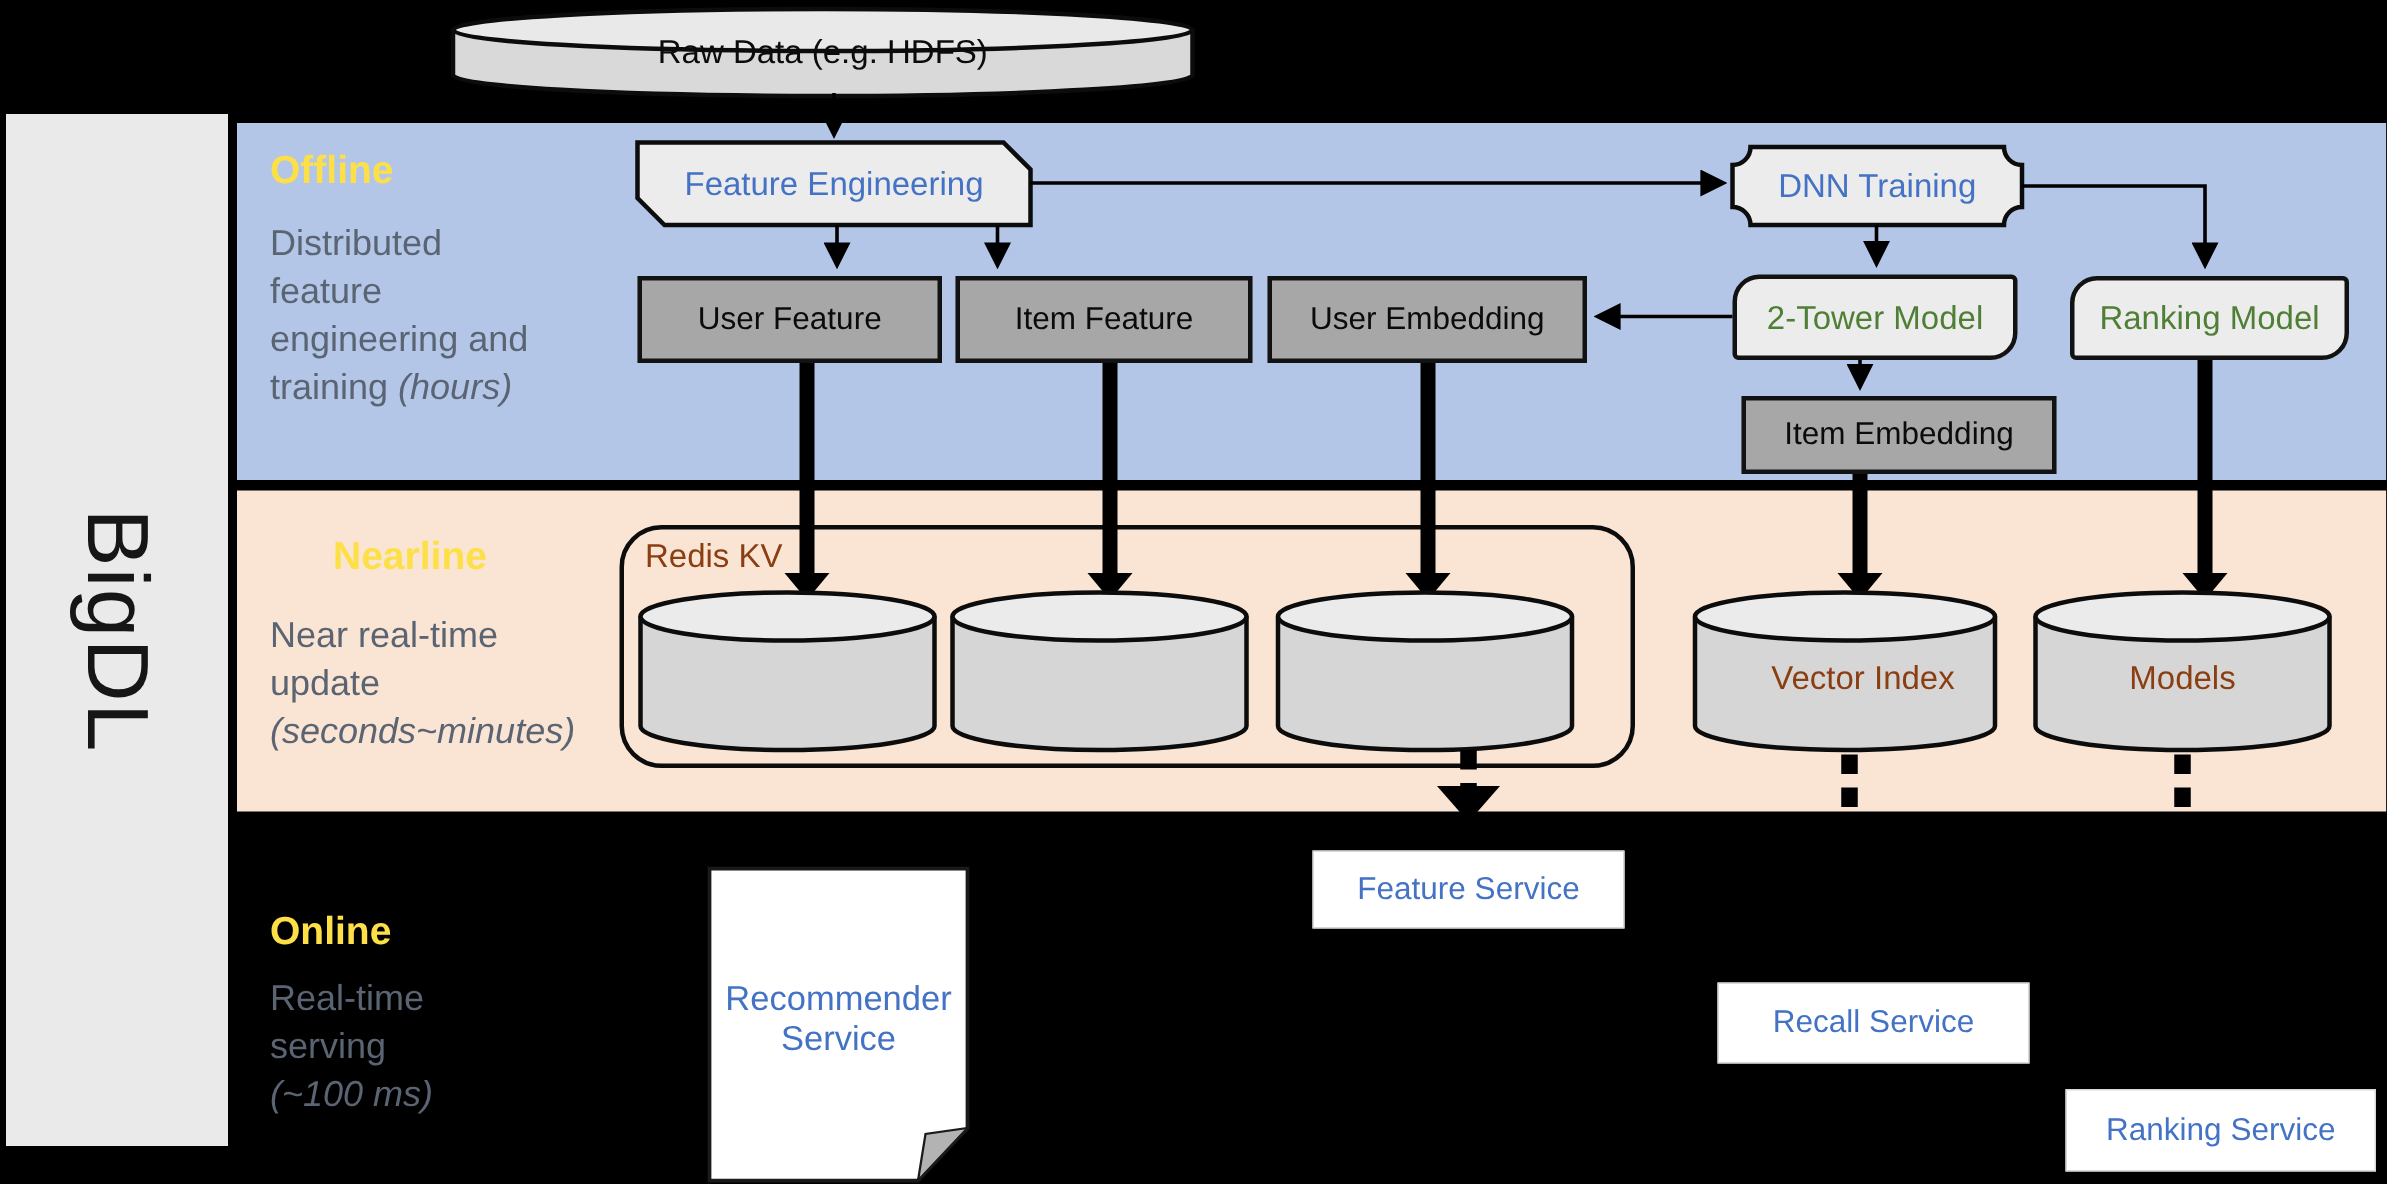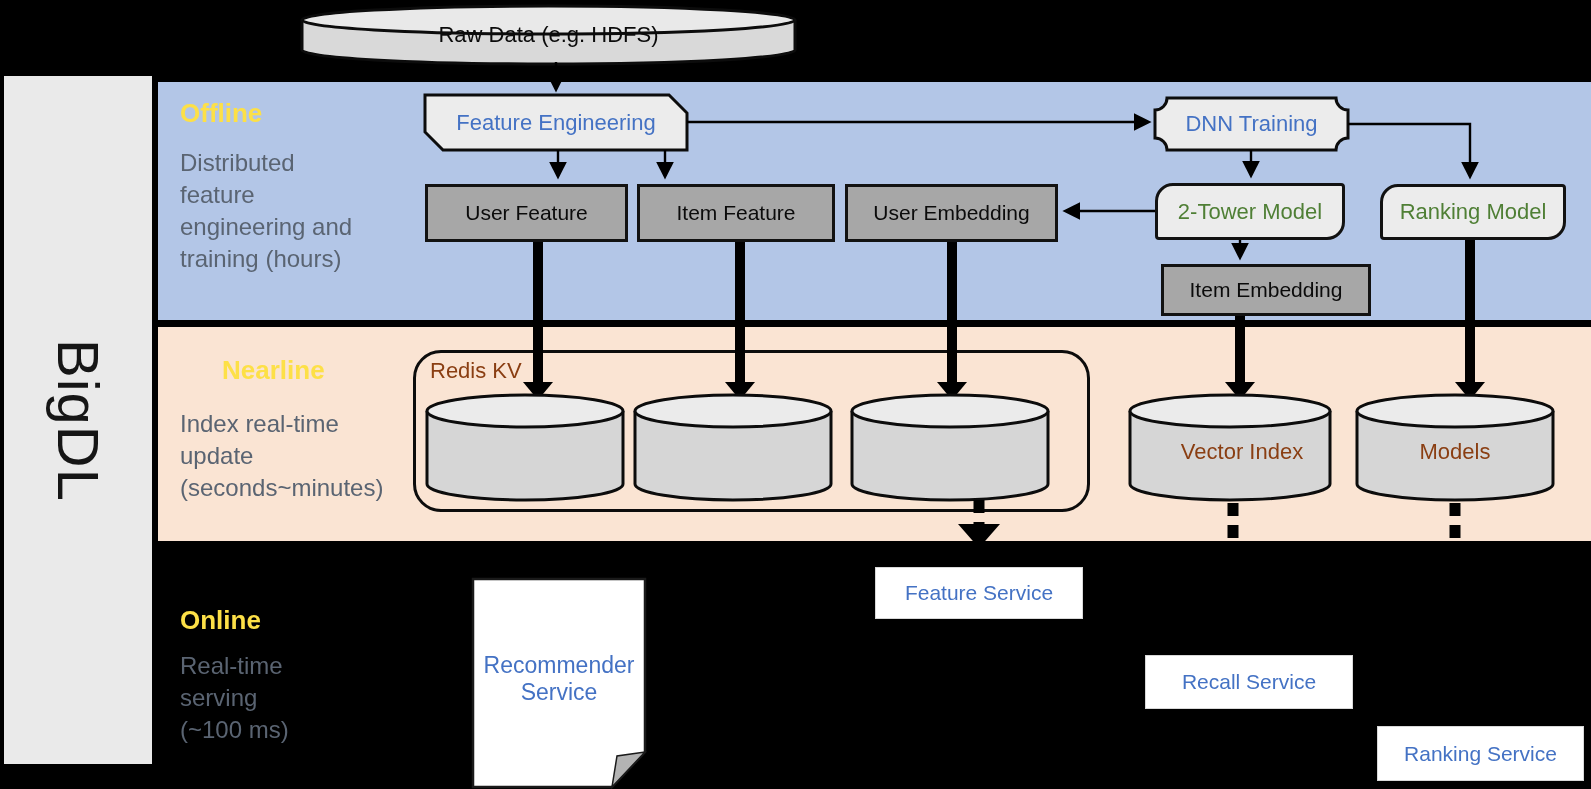--- a/index.html
+++ b/index.html
@@ -19,21 +19,21 @@
   .rounddiag{border-radius:18px 4px 18px 4px;}
   .greentext{color:#4F7F35;font-size:22px;}
   .bluetext{color:#4472C4;}
   .browntext{color:#8A3E12;}
   .svglayer{position:absolute;left:0;top:0;z-index:5;}
   .toplayer{z-index:8;}
   .redis-container{left:413px;top:350px;width:677px;height:162px;border:3px solid #0c0c0c;
                    border-radius:28px;z-index:4;}
   .section-title{font-size:26px;font-weight:bold;color:#fde047;z-index:8;position:absolute;}
   .section-desc{font-size:24px;color:#5A6472;line-height:32px;z-index:8;position:absolute;}
-  .it{}
+  .it{font-style:italic;}
   .service{background:#FFFFFF;border:1px solid #d8d8d8;color:#4472C4;font-size:21px;z-index:8;}
   .nodelabel{z-index:8;}
 </style>
 </head>
 <body>
 
 <div class="canvas">
 
   <div class="band offline-band"></div>
   <div class="band nearline-band"></div>
@@ -152,21 +152,21 @@
   <div class="section-title" style="left:180px;top:98px;">Offline</div>
   <div class="section-desc" style="left:180px;top:147px;width:250px;">
     <span>Distributed</span><br>
     <span>feature</span><br>
     <span>engineering and</span><br>
     <span>training </span><span class="it">(hours)</span>
   </div>
 
   <div class="section-title" style="left:180px;top:355px;margin-left:42px;">Nearline</div>
   <div class="section-desc" style="left:180px;top:408px;width:250px;">
-    <span>Index real-time</span><br>
+    <span>Near real-time</span><br>
     <span>update</span><br>
     <span class="it">(seconds~minutes)</span>
   </div>
 
   <div class="section-title" style="left:180px;top:605px;">Online</div>
   <div class="section-desc" style="left:180px;top:650px;width:250px;">
     <span>Real-time</span><br>
     <span>serving</span><br>
     <span class="it">(~100 ms)</span>
   </div>

